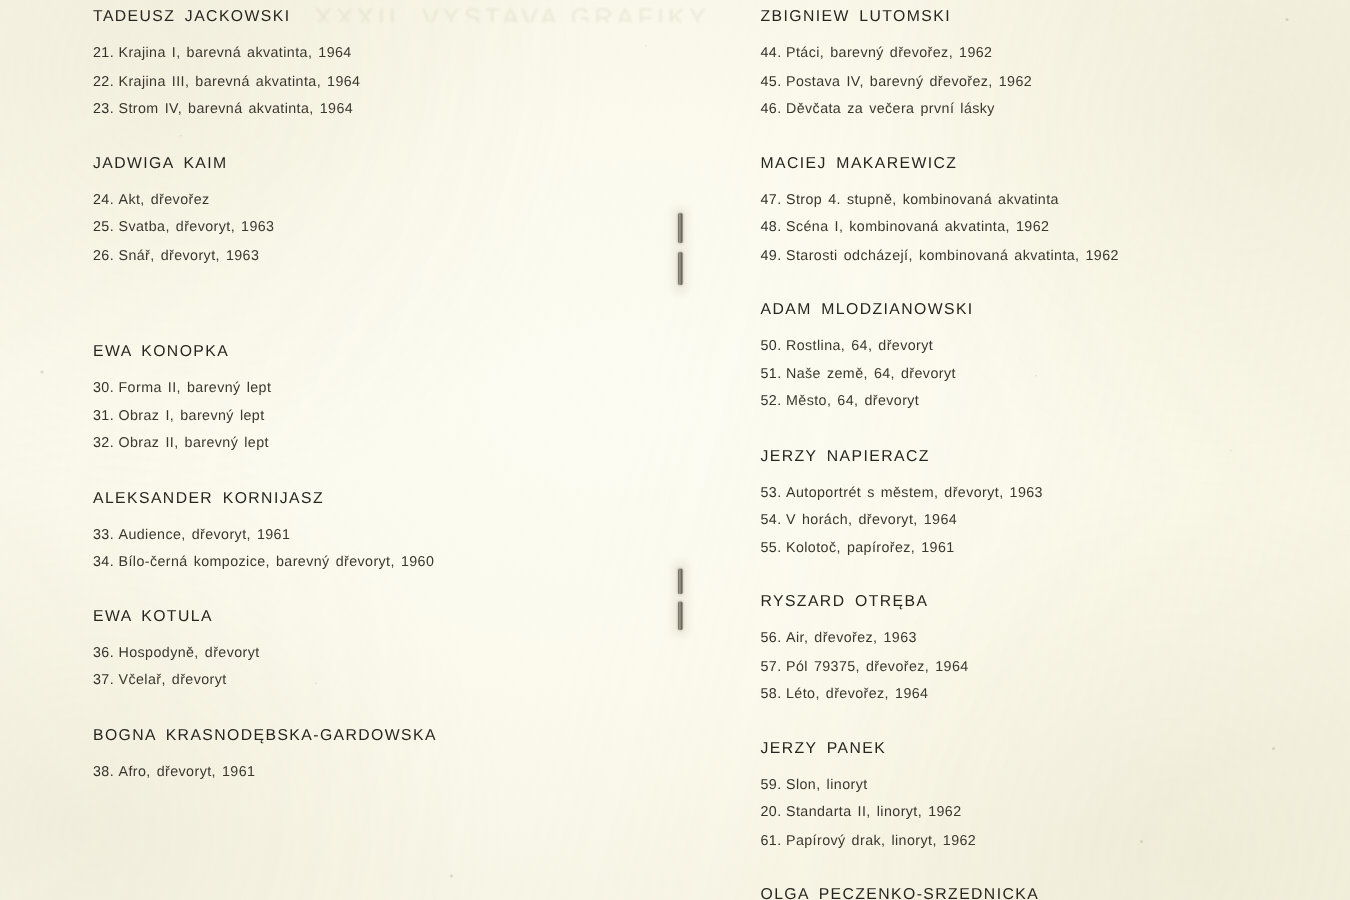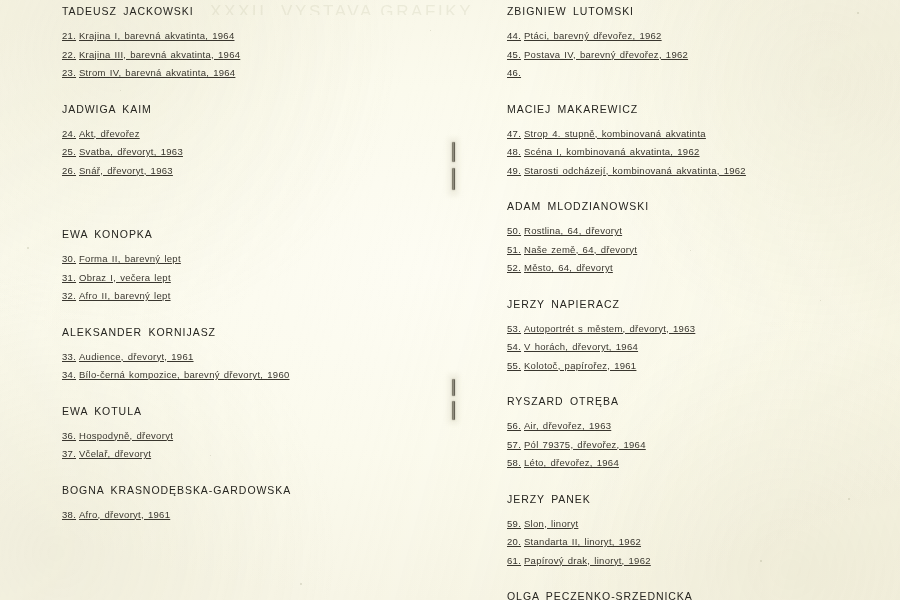--- a/index.html
+++ b/index.html
@@ -105,21 +105,20 @@
   .works { margin: 0; padding: 0; list-style: none; }
 
   .work-item {
     display: flex;
     align-items: baseline;
     font-size: 9.5px;
     line-height: 18.5px;
     letter-spacing: 0.28px;
     color: #3a372f;
     white-space: nowrap;
-    text-decoration: underline;
   }
   .work-num {
     flex: 0 0 auto;
     width: 17px;
     text-align: left;
     color: #33312b;
   }
   .work-title {
     flex: 0 0 auto;
     word-spacing: 1.1px;
@@ -200,25 +199,25 @@
       <div class="artist-block">
         <div class="artist-name">EWA KONOPKA</div>
         <div class="gap-after-name"></div>
         <ul class="works">
           <li class="work-item">
             <span class="work-num">30.</span>
             <span class="work-title">Forma II, barevný lept</span>
           </li>
           <li class="work-item">
             <span class="work-num">31.</span>
-            <span class="work-title">Obraz I, večera lept</span>
+            <span class="work-title">Obraz I, barevný lept</span>
           </li>
           <li class="work-item">
             <span class="work-num">32.</span>
-            <span class="work-title">Afro II, barevný lept</span>
+            <span class="work-title">Obraz II, barevný lept</span>
           </li>
         </ul>
         <div class="gap-after-block"></div>
       </div>
       <div class="artist-block">
         <div class="artist-name">ALEKSANDER KORNIJASZ</div>
         <div class="gap-after-name"></div>
         <ul class="works">
           <li class="work-item">
             <span class="work-num">33.</span>
@@ -265,20 +264,21 @@
           <li class="work-item">
             <span class="work-num">44.</span>
             <span class="work-title">Ptáci, barevný dřevořez, 1962</span>
           </li>
           <li class="work-item">
             <span class="work-num">45.</span>
             <span class="work-title">Postava IV, barevný dřevořez, 1962</span>
           </li>
           <li class="work-item">
             <span class="work-num">46.</span>
+            <span class="work-title">Děvčata za večera první lásky</span>
           </li>
         </ul>
         <div class="gap-after-block"></div>
       </div>
       <div class="artist-block">
         <div class="artist-name">MACIEJ MAKAREWICZ</div>
         <div class="gap-after-name"></div>
         <ul class="works">
           <li class="work-item">
             <span class="work-num">47.</span>

